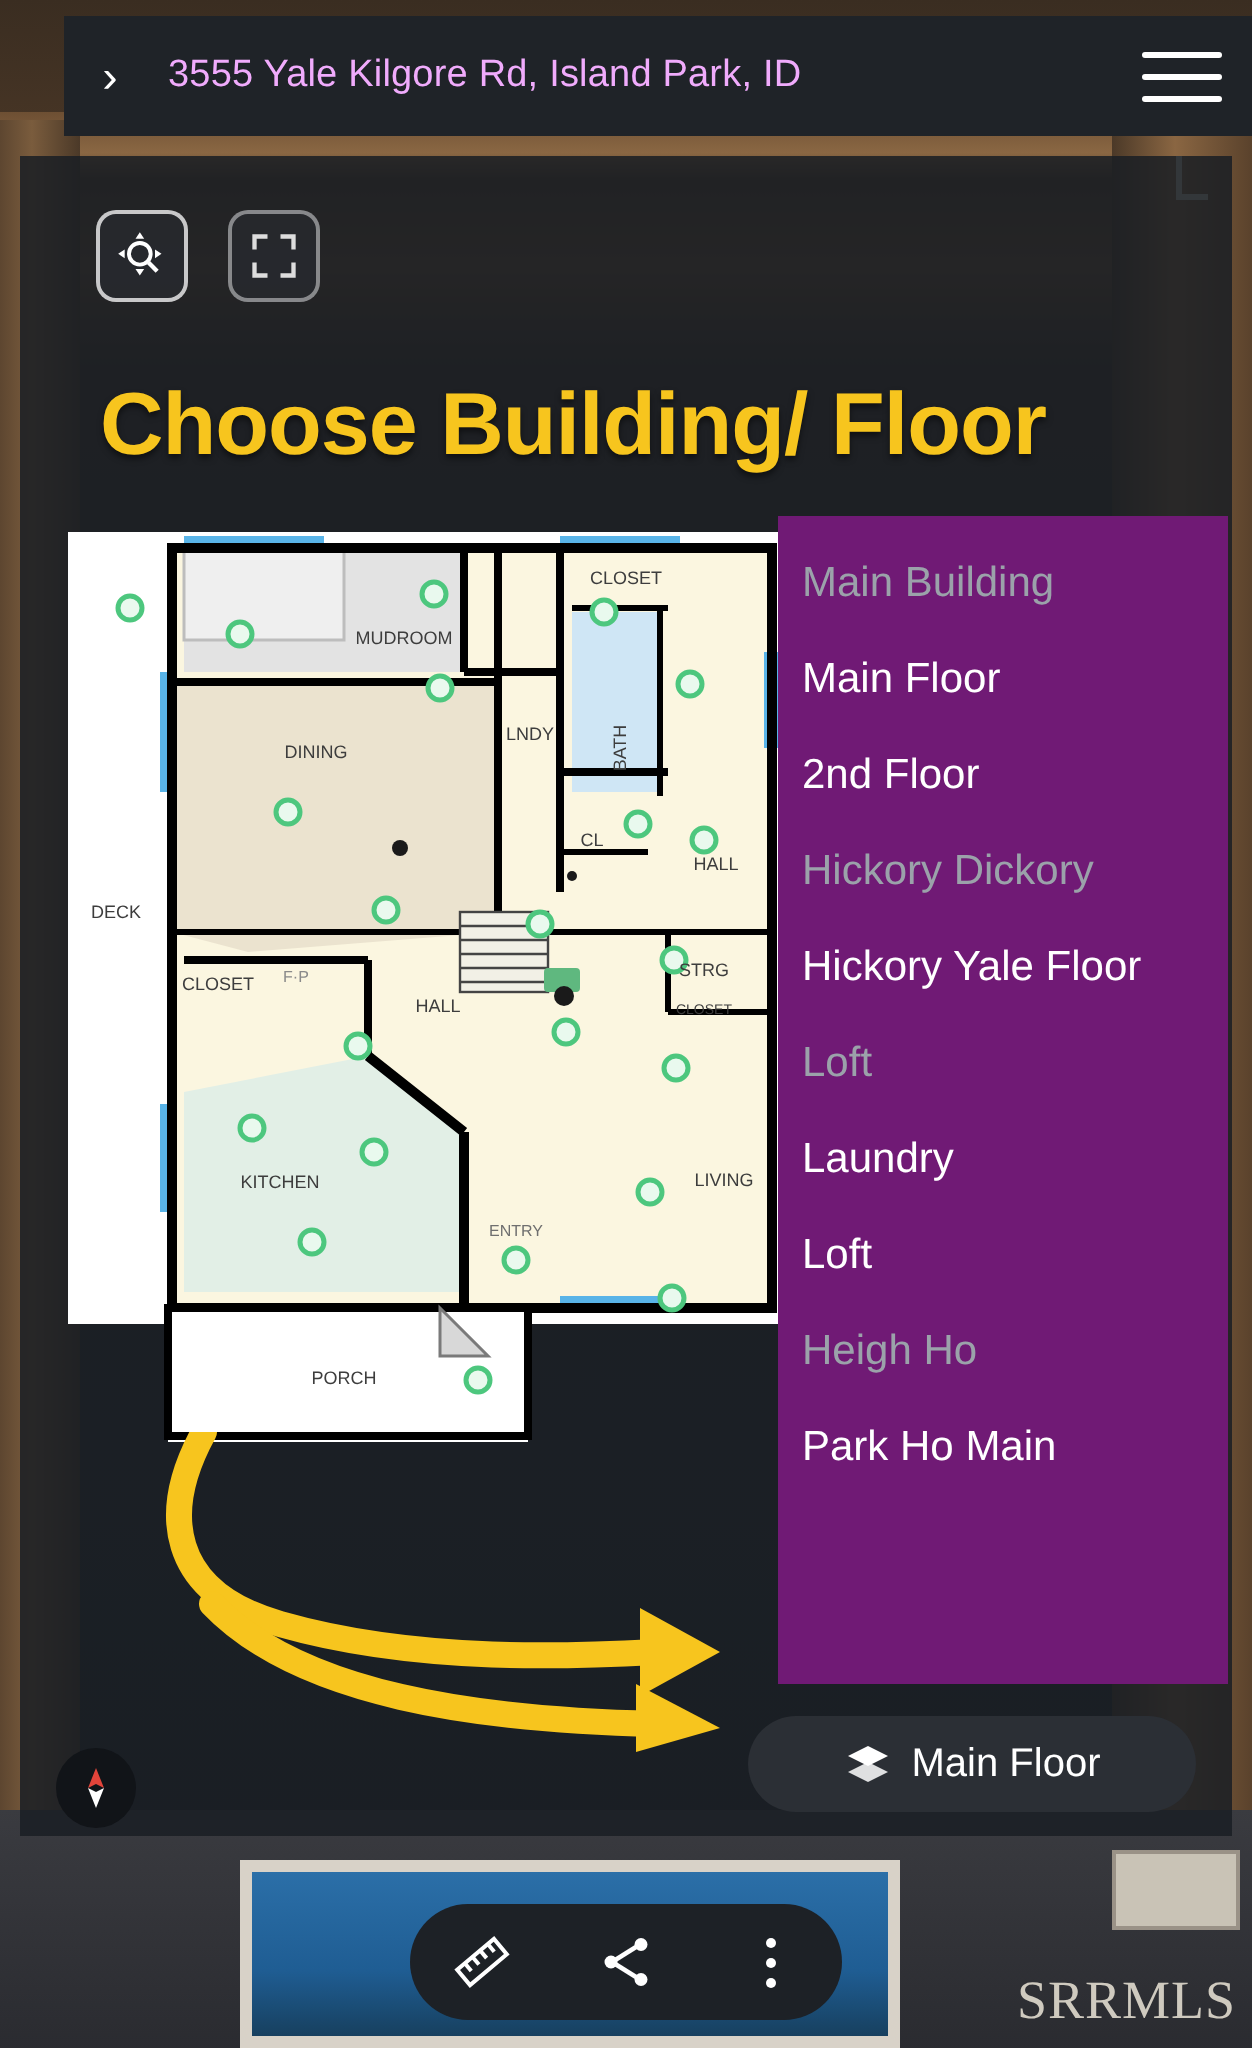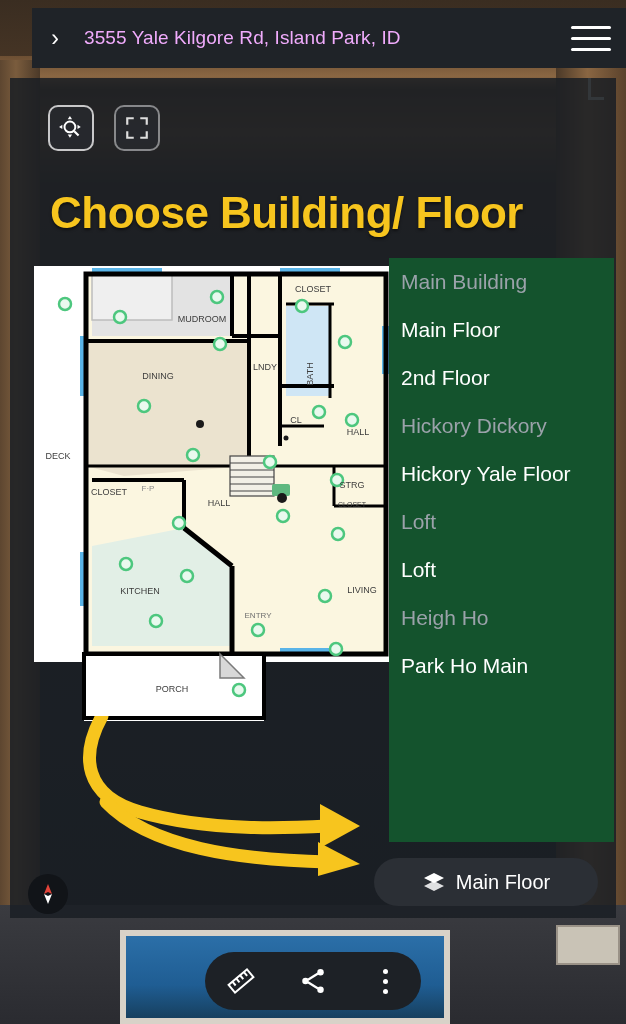--- a/index.html
+++ b/index.html
@@ -110,22 +110,23 @@
   }
   
   .planwrap {
     position: absolute; left: 34px; top: 266px; width: 420px; height: 455px;
     z-index: 25;
   }
   .plan-svg { display: block; }
   
   .dropdown {
     position: absolute; right: 12px; top: 258px; width: 225px; height: 584px;
-    background: #14532d;
+    background: #701a75;
     z-index: 34;
+    padding-top: 10px;
   }
   .dd-item {
     height: 48px; line-height: 48px;
     padding-left: 12px;
     font-size: 21px;
     color: #ffffff;
     white-space: nowrap;
   }
   .dd-item.group { color: #9ba2aa; }
   
@@ -322,20 +323,21 @@
   <div style="position:absolute;left:510px;top:356px;z-index:24;color:#7e858d;font-size:11px;">PORCH</div>
   <div style="position:absolute;left:500px;top:562px;z-index:24;color:#6d747b;font-size:11px;">BEDROOM</div>
 
   <div class="dropdown">
       <div class="dd-item group">Main Building</div>
       <div class="dd-item">Main Floor</div>
       <div class="dd-item">2nd Floor</div>
       <div class="dd-item group">Hickory Dickory</div>
       <div class="dd-item">Hickory Yale Floor</div>
       <div class="dd-item group">Loft</div>
+      <div class="dd-item">Laundry</div>
       <div class="dd-item">Loft</div>
       <div class="dd-item group">Heigh Ho</div>
       <div class="dd-item">Park Ho Main</div>
     </div>
 
   <svg class="arrows" width="320" height="160" viewBox="0 0 320 160">
     <path d="M42,0 C20,40 24,80 80,96 C150,116 230,112 268,110" fill="none" stroke="#f7c51e" stroke-width="13" stroke-linecap="round"></path>
     <polygon points="260,88 300,110 260,132" fill="#f7c51e"></polygon>
     <path d="M46,86 C90,132 180,144 268,146" fill="none" stroke="#f7c51e" stroke-width="13" stroke-linecap="round"></path>
     <polygon points="258,126 300,148 258,160" fill="#f7c51e"></polygon>
@@ -379,13 +381,14 @@
     </div>
     <div class="bb-icon">
       <div class="dots">
           <i></i>
           <i></i>
           <i></i>
         </div>
     </div>
   </div>
 
+  <div class="watermark">SRRMLS</div>
 </div>
 
 </body></html>

